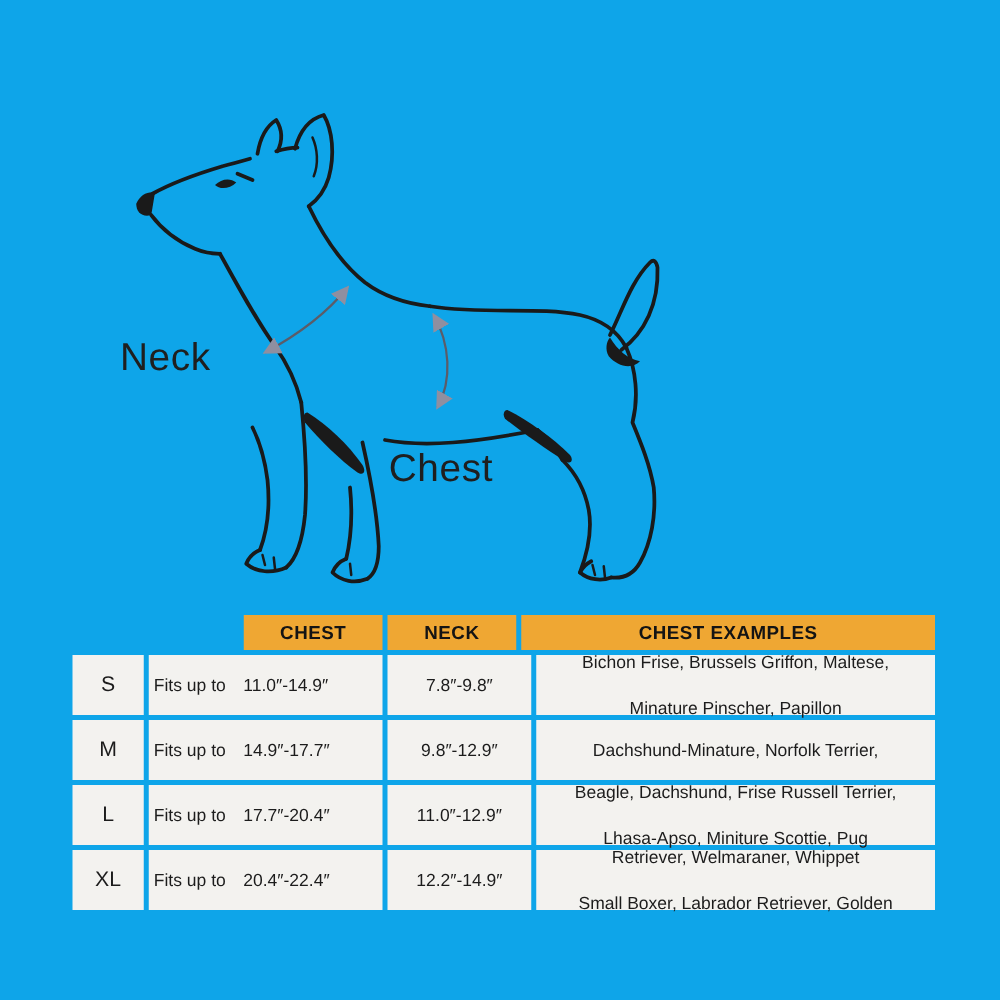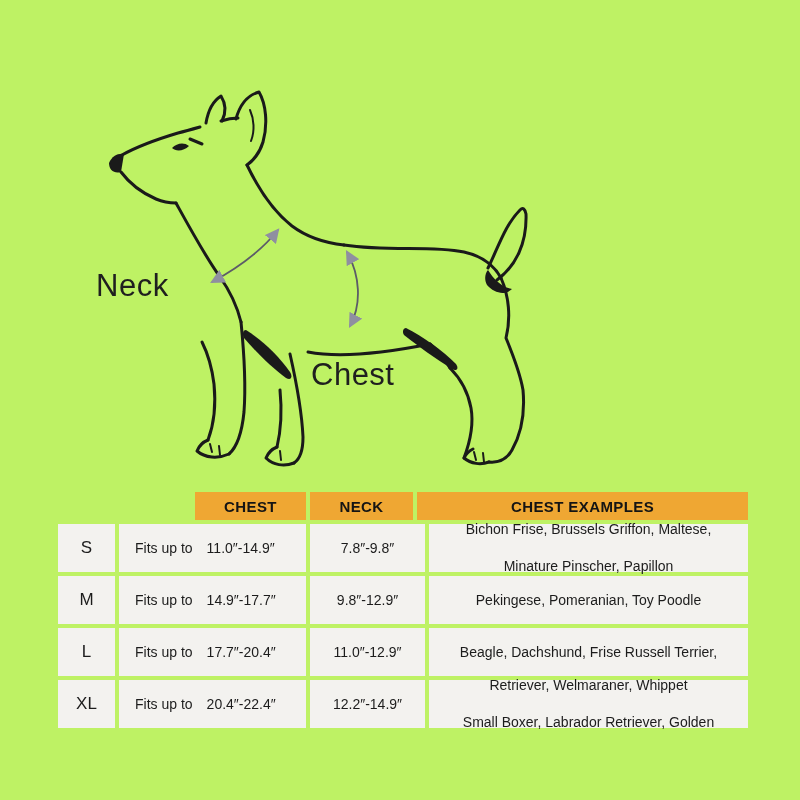--- a/index.html
+++ b/index.html
@@ -1,35 +1,35 @@
 <!DOCTYPE html>
 <html><head>
 <meta charset="utf-8">
 <style>
   html,body{margin:0;padding:0;background:#ffffff;}
-  .page{position:relative;width:800px;height:800px;background:#bef264;overflow:hidden;
+  .page{position:relative;width:800px;height:800px;background:#0ea5e9;overflow:hidden;
         font-family:"Liberation Sans", sans-serif;}
   
   .fig-svg{position:absolute;left:0;top:0;width:800px;height:800px;}
   .fig-label{position:absolute;color:#1f1f1f;font-size:31px;letter-spacing:.5px;}
   .label-neck{left:96px;top:268px;}
   .label-chest{left:311px;top:357px;}
   
   .chart{position:absolute;left:58px;top:492px;width:690px;}
   .hdr{display:flex;gap:4px;height:28px;}
   .hdr .spacer{width:133px;}
   .hcell{background:#efa733;color:#141414;font-weight:700;font-size:15px;
          letter-spacing:.4px;display:flex;align-items:center;justify-content:center;}
   .h-chest{width:111px;}
   .h-neck{width:103px;}
   .h-breed{flex:1;}
   .row{display:flex;gap:4px;height:48px;margin-top:4px;}
   .cell{background:#f3f2ef;display:flex;align-items:center;color:#1c1c1c;}
   .c-size{width:57px;justify-content:center;font-size:17px;}
-  .c-fits{width:187px;justify-content:flex-start;padding-left:16px;box-sizing:border-box;
+  .c-fits{width:187px;justify-content:flex-start;padding-left:4px;box-sizing:border-box;
           font-size:14px;gap:14px;}
   .c-neck{width:115px;justify-content:center;font-size:14px;}
   .c-breed{flex:1;flex-direction:column;justify-content:center;font-size:14px;
            line-height:19px;text-align:center;gap:18px;}
   .nowrap{white-space:nowrap;}
 </style>
 </head>
 <body>
 
 <div class="page">
@@ -124,33 +124,34 @@
     </div>
 
     <div class="row">
       <div class="cell c-size">M</div>
       <div class="cell c-fits">
         <span class="nowrap">Fits up to</span>
         <span class="nowrap">14.9″-17.7″</span>
       </div>
       <div class="cell c-neck">9.8″-12.9″</div>
       <div class="cell c-breed">
-        <div>Pekingese, Pomeranian, Toy Poodle</div>
+        <div>Dachshund-Minature, Norfolk Terrier,</div>
       </div>
     </div>
 
     <div class="row">
       <div class="cell c-size">L</div>
       <div class="cell c-fits">
         <span class="nowrap">Fits up to</span>
         <span class="nowrap">17.7″-20.4″</span>
       </div>
       <div class="cell c-neck">11.0″-12.9″</div>
       <div class="cell c-breed">
         <div>Beagle, Dachshund, Frise Russell Terrier,</div>
+        <div>Lhasa-Apso, Miniture Scottie, Pug</div>
       </div>
     </div>
 
     <div class="row">
       <div class="cell c-size">XL</div>
       <div class="cell c-fits">
         <span class="nowrap">Fits up to</span>
         <span class="nowrap">20.4″-22.4″</span>
       </div>
       <div class="cell c-neck">12.2″-14.9″</div>

